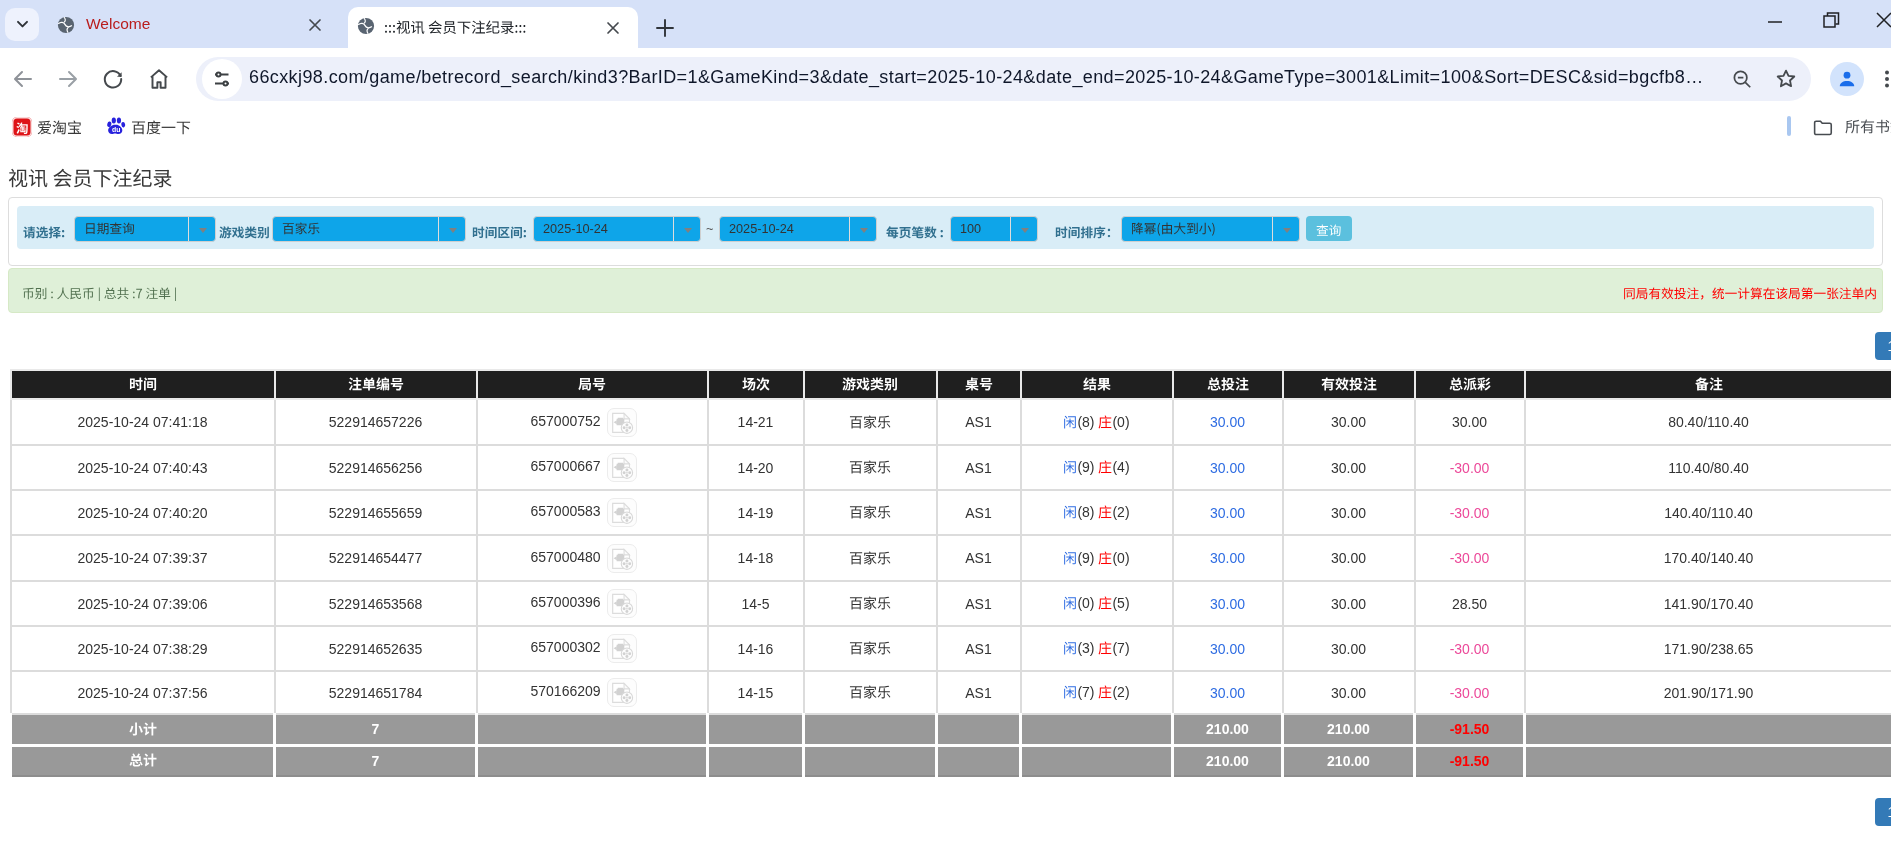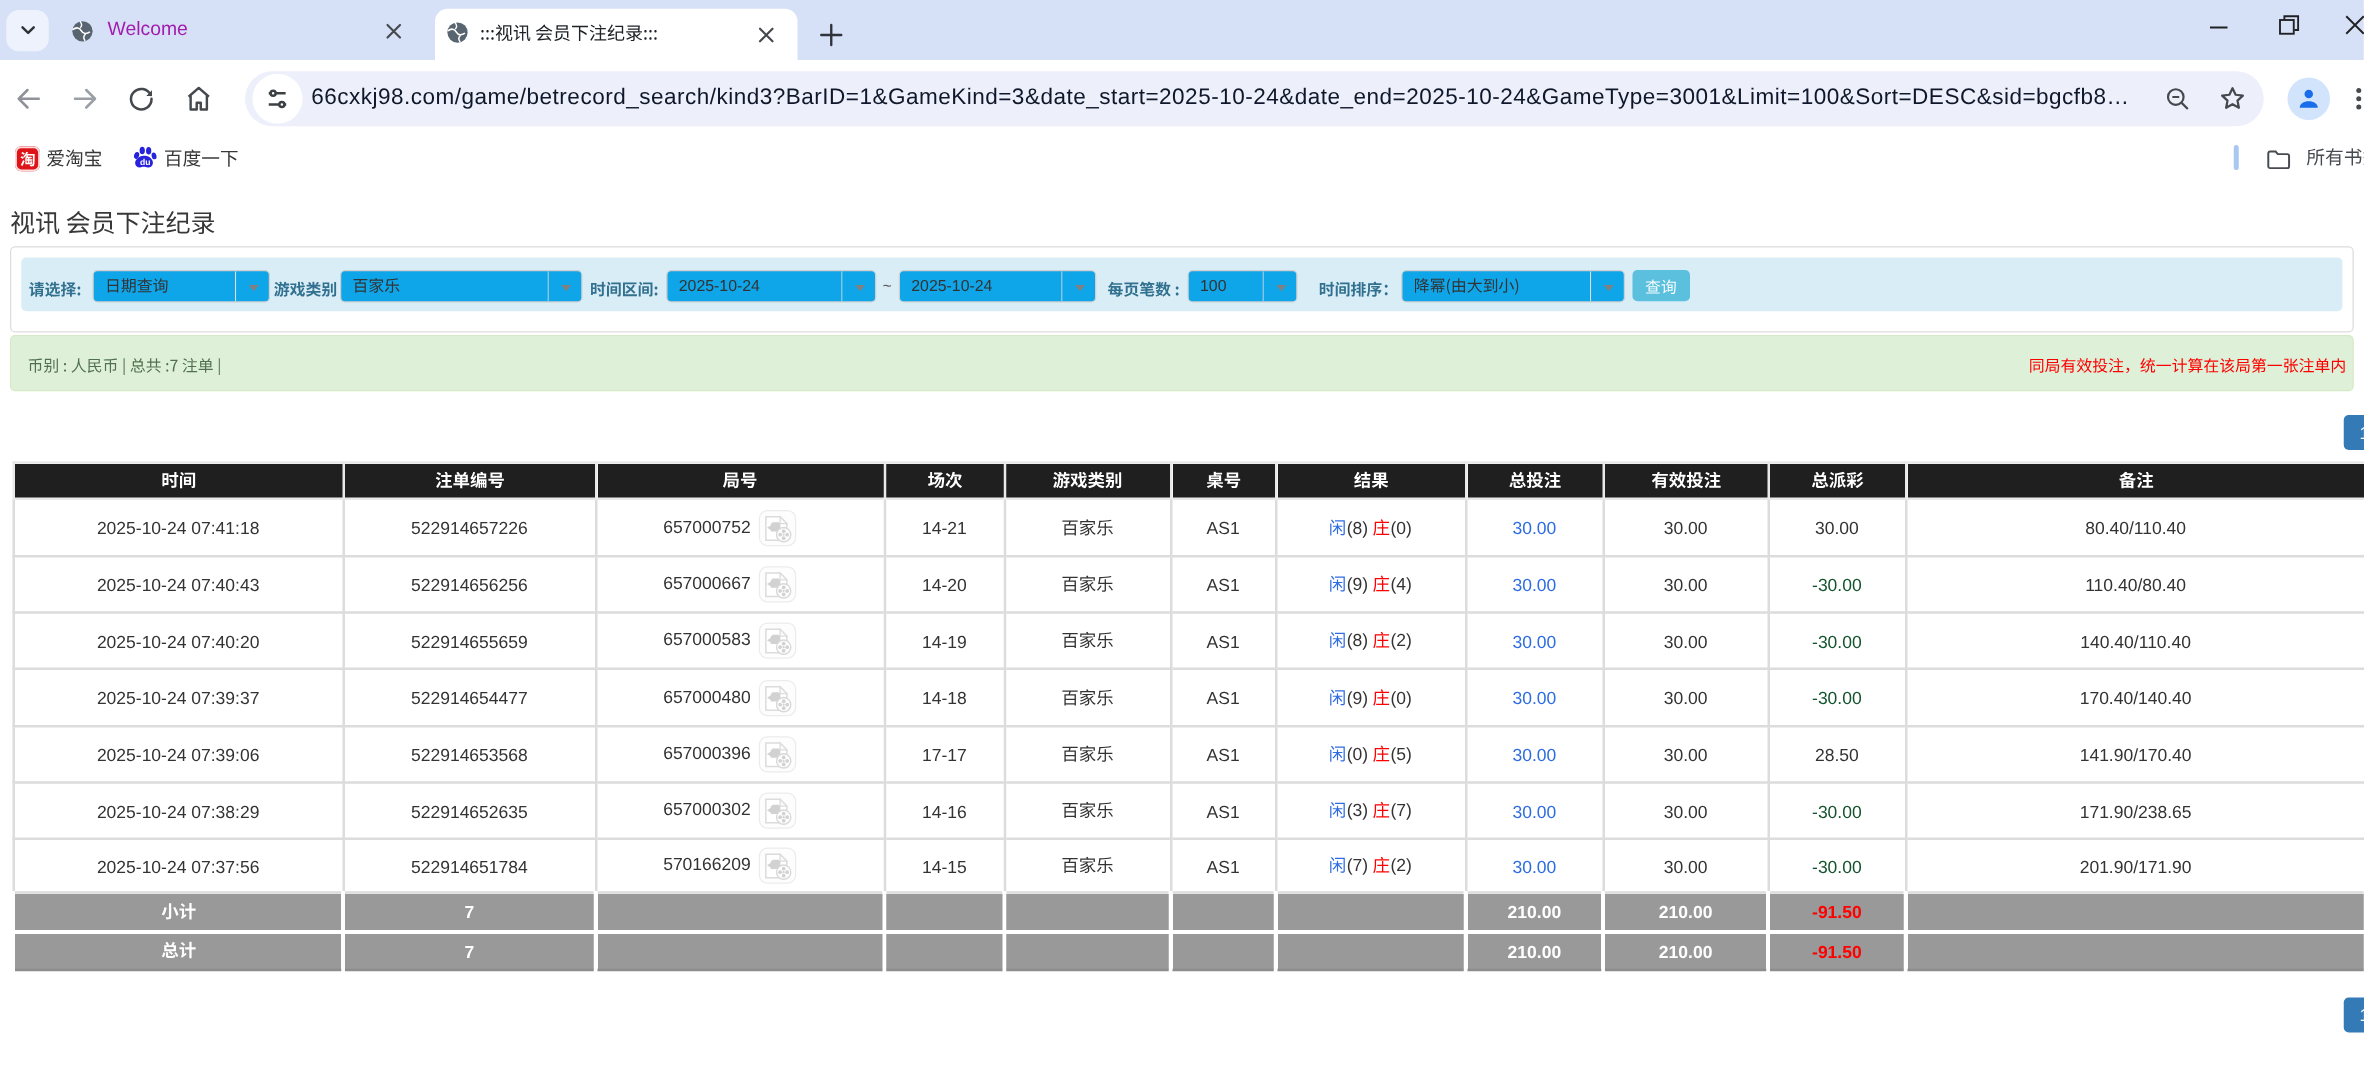--- a/index.html
+++ b/index.html
@@ -3,21 +3,21 @@
 *{margin:0;padding:0;box-sizing:border-box}
 html,body{width:1891px;height:868px;overflow:hidden;background:#fff;
  font-family:"Liberation Sans",sans-serif}
 svg.t{vertical-align:-0.245em}
 .abs{position:absolute}
 
 #tabstrip{position:absolute;left:0;top:0;width:1891px;height:48px;background:#d6e1f8}
 #toolbar{position:absolute;left:0;top:48px;width:1891px;height:57px;background:#fff}
 #bookbar{position:absolute;left:0;top:105px;width:1891px;height:38px;background:#fff}
 #tab2{position:absolute;left:348px;top:7px;width:290px;height:41px;background:#fff;border-radius:10px 10px 0 0}
-.tabt{position:absolute;font-size:15.5px;color:#a21caf;white-space:nowrap}
+.tabt{position:absolute;font-size:15.5px;color:#b91c1c;white-space:nowrap}
 #pill{position:absolute;left:196px;top:57px;width:1615px;height:44px;border-radius:22px;background:#edf0fa}
 #urltxt{position:absolute;left:249px;top:67px;width:1458px;height:25px;overflow:hidden;font-size:18px;color:#0f172a;white-space:nowrap;letter-spacing:0.4px}
 
 #panel{position:absolute;left:8px;top:197px;width:1875px;height:69px;border:1px solid #ddd;border-radius:4px;background:#fff}
 #strip{position:absolute;left:17px;top:206px;width:1857px;height:43px;background:#d9edf7;border-radius:4px}
 .fl{position:absolute;top:222px}
 .sel{position:absolute;top:216px;height:26px;background:#0ea5e9;border:1px solid #cfcfcf;border-radius:4px;font-size:12.7px;color:#333}
 .sel .tx{position:absolute;left:9px;top:5px;white-space:nowrap}
 .sel .ar{position:absolute;right:0;top:0;width:27px;height:24px;border-left:1px solid #ddd;border-radius:0 4px 4px 0}
 .sel .ar:after{content:"";position:absolute;left:10px;top:11px;border:4px solid transparent;border-top:5px solid #808080}
@@ -28,21 +28,21 @@
 #btable{position:absolute;left:9px;top:369px;border-collapse:collapse;table-layout:fixed;width:1882px;font-size:14px;color:#333}
 #btable td,#btable th{border:2px solid #dcdcdc;text-align:center;vertical-align:middle;padding:0;overflow:hidden}
 #btable th{background:#1f1f1f;height:29px;border-color:#e9e9e9}
 #btable tbody td{height:45px;background:#fff}
 #btable tr.h46 td{height:46px}
 #btable tr.h43 td{height:43px}
 #btable .ft td{background:#999;height:31px;border:3px solid #fff;border-top-width:2px;color:#fff;font-weight:bold}
 #btable .ft.last td{border-bottom:2px solid #8d8d8d}
 #btable .ft td.red{color:#f00}
 .blu{color:#2e6ce2}
-.red{color:#14532d}
+.red{color:#ec4899}
 .dk{color:#333}
 .jnum{letter-spacing:0}
 .vbtn{display:inline-block;width:30px;height:29px;border:1px solid #ececec;border-radius:7px;background:#fdfdfd;vertical-align:middle;margin-left:3px;margin-right:16px;overflow:hidden}
 .vbtn svg{display:block}
 </style></head><body>
 <svg width="0" height="0" style="position:absolute">
     <defs>
       <path id="g0" d="M139 390C175 390 205 418 205 460C205 501 175 530 139 530C102 530 73 501 73 460C73 418 102 390 139 390ZM139 -13C175 -13 205 15 205 56C205 98 175 126 139 126C102 126 73 98 73 56C73 15 102 -13 139 -13Z"></path>
       <path id="g1" d="M450 791V259H523V725H832V259H907V791ZM154 804C190 765 229 710 247 673L308 713C290 748 250 800 211 838ZM637 649V454C637 297 607 106 354 -25C369 -37 393 -65 402 -81C552 -2 631 105 671 214V20C671 -47 698 -65 766 -65H857C944 -65 955 -24 965 133C946 138 921 148 902 163C898 19 893 -8 858 -8H777C749 -8 741 0 741 28V276H690C705 337 709 397 709 452V649ZM63 668V599H305C247 472 142 347 39 277C50 263 68 225 74 204C113 233 152 269 190 310V-79H261V352C296 307 339 250 359 219L407 279C388 301 318 381 280 422C328 490 369 566 397 644L357 671L343 668Z"></path>
       <path id="g2" d="M114 775C163 729 223 664 251 622L305 672C277 713 215 775 166 819ZM42 527V454H183V111C183 66 153 37 135 24C148 10 168 -22 174 -40C189 -19 216 4 387 139C380 153 366 182 360 202L256 123V527ZM358 785V714H503V429H352V359H503V-66H574V359H728V429H574V714H767C767 286 764 -42 873 -76C924 -95 957 -60 968 104C956 114 935 139 922 157C919 73 911 -1 903 1C836 17 839 358 843 785Z"></path>
@@ -709,21 +709,21 @@
               <path d="M9.2 10.6h8.3v6.8H9.2z" fill="#d2d2d2"></path>
               <path d="M9.4 12.1l-3.4 2.1 3.4 2.1z" fill="#d2d2d2"></path>
               <path d="M10.4 9.4h6v1.6h-6z" fill="#d2d2d2"></path>
               <circle cx="20.3" cy="20.1" r="6.1" fill="#fdfdfd" stroke="#d8d8d8" stroke-width="1.2"></circle>
               <circle cx="20.3" cy="17.1" r="1.6" fill="#d2d2d2"></circle>
               <circle cx="20.3" cy="23.1" r="1.6" fill="#d2d2d2"></circle>
               <circle cx="17.3" cy="20.1" r="1.6" fill="#d2d2d2"></circle>
               <circle cx="23.3" cy="20.1" r="1.6" fill="#d2d2d2"></circle>
               <circle cx="20.3" cy="20.1" r="0.9" fill="#d2d2d2"></circle>
             </svg></span></td>
-        <td>17-17</td>
+        <td>14-5</td>
         <td><svg class="t" width="42.0" height="15.5" viewBox="0 0 3000 1110" fill="#333">
             <g transform="translate(0,880) scale(1,-1)">
               <use href="#g17" x="0"></use>
               <use href="#g44" x="1000"></use>
               <use href="#g45" x="2000"></use>
             </g>
           </svg></td>
         <td>AS1</td>
         <td><svg class="t" width="14.0" height="15.5" viewBox="0 0 1000 1110" fill="#2e6ce2">
             <g transform="translate(0,880) scale(1,-1)">

